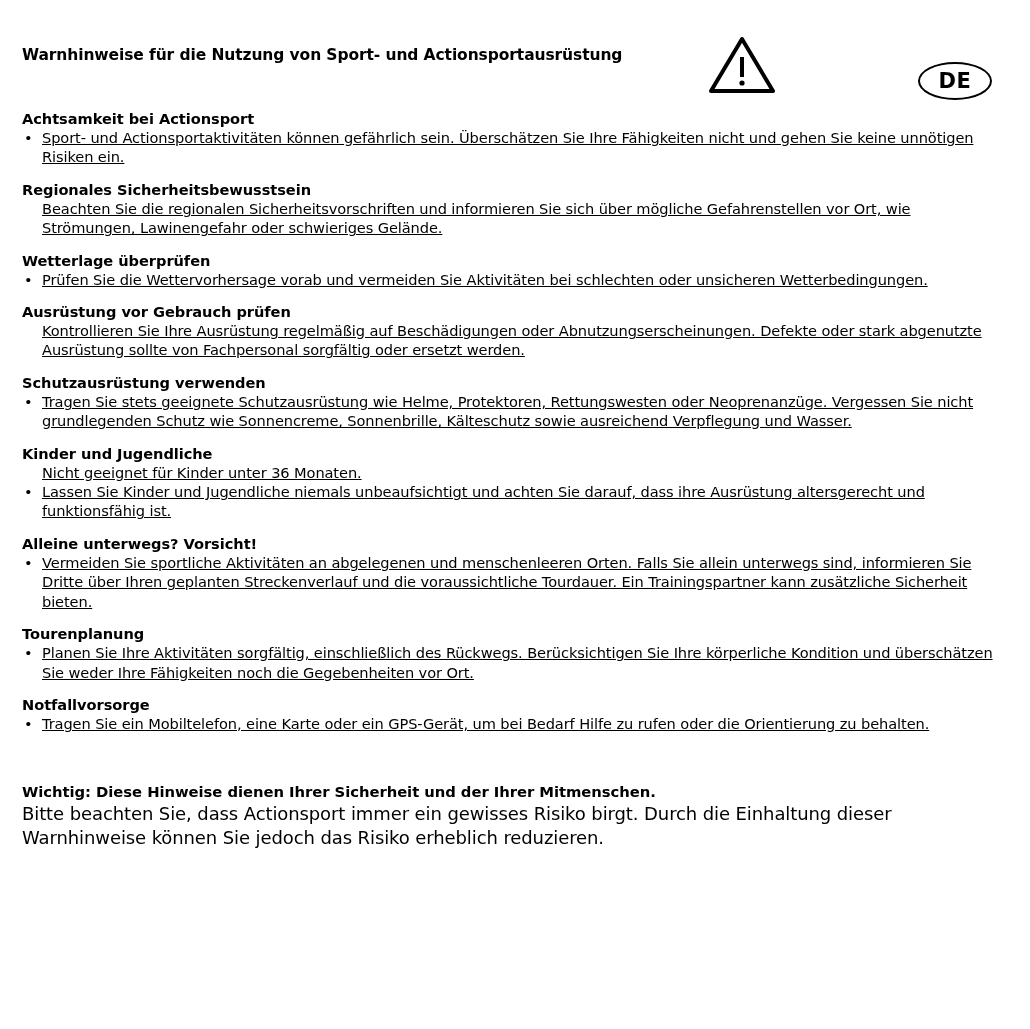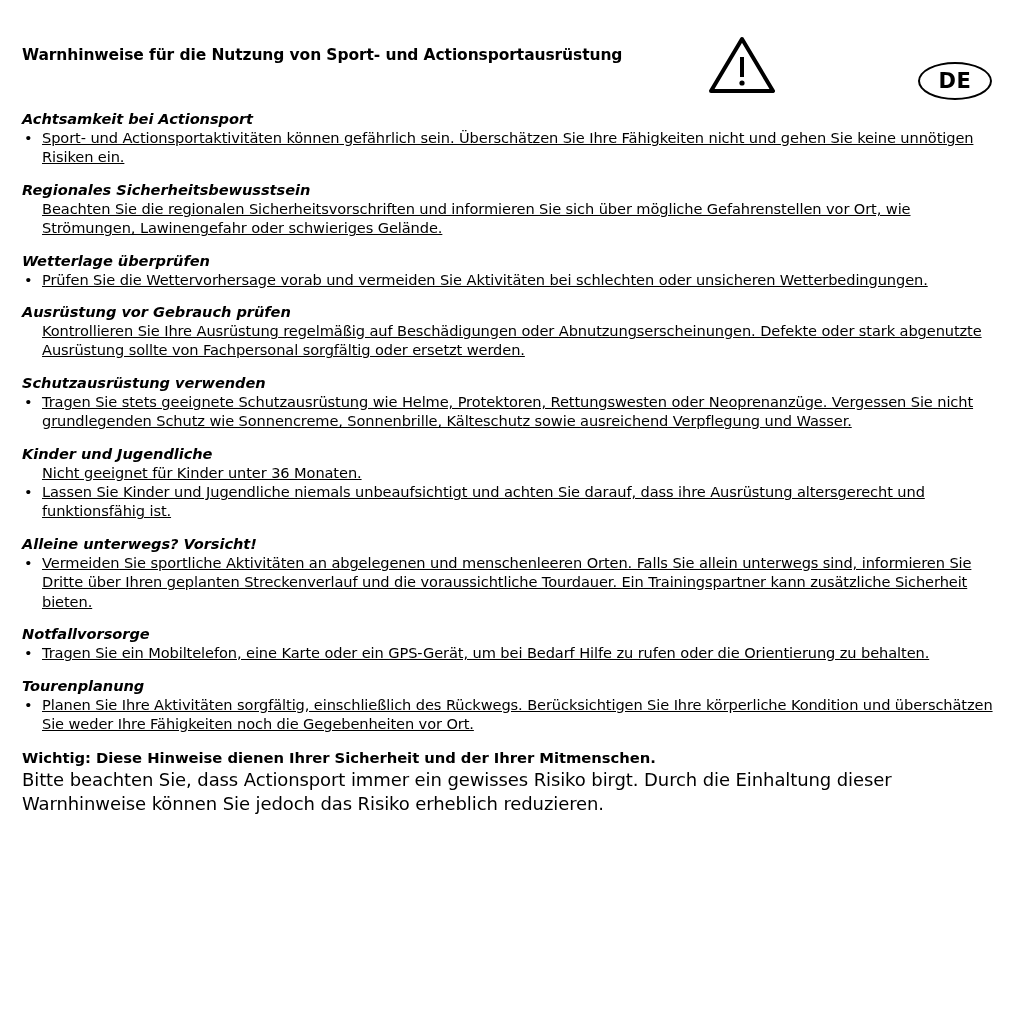--- a/index.html
+++ b/index.html
@@ -69,21 +69,20 @@
     margin-top: 12px;
   }
   .section {
     margin-bottom: 14px;
   }
   .section-heading {
     font-size: 14.6px;
     font-weight: bold;
     margin: 0 0 1px 0;
     letter-spacing: -0.05px;
-    font-style: italic;
   }
   .lines {
     margin: 0;
     padding: 0;
     list-style: none;
     text-decoration: underline;
   }
   .line {
     position: relative;
     font-size: 14.6px;
@@ -96,21 +95,21 @@
     content: "•";
     position: absolute;
     left: 2px;
     top: 0;
     font-size: 14.6px;
     line-height: 1.33;
   }
 
   
   .footer {
-    margin-top: 16px;
+    margin-top: 50px;
   }
   .footer-heading {
     font-size: 14.8px;
     font-weight: bold;
     margin-bottom: 2px;
     letter-spacing: -0.05px;
   }
   .footer-text {
     font-size: 18px;
     line-height: 1.33;
@@ -184,30 +183,30 @@
     </div>
 
     <div class="section">
       <div class="section-heading">Alleine unterwegs? Vorsicht!</div>
       <ul class="lines">
         <li class="line bulleted">Vermeiden Sie sportliche Aktivitäten an abgelegenen und menschenleeren Orten. Falls Sie allein unterwegs sind, informieren Sie Dritte über Ihren geplanten Streckenverlauf und die voraussichtliche Tourdauer. Ein Trainingspartner kann zusätzliche Sicherheit bieten.</li>
       </ul>
     </div>
 
     <div class="section">
+      <div class="section-heading">Tourenplanung</div>
+      <ul class="lines">
+        <li class="line bulleted">Planen Sie Ihre Aktivitäten sorgfältig, einschließlich des Rückwegs. Berücksichtigen Sie Ihre körperliche Kondition und überschätzen Sie weder Ihre Fähigkeiten noch die Gegebenheiten vor Ort.</li>
+      </ul>
+    </div>
+
+    <div class="section">
       <div class="section-heading">Notfallvorsorge</div>
       <ul class="lines">
         <li class="line bulleted">Tragen Sie ein Mobiltelefon, eine Karte oder ein GPS-Gerät, um bei Bedarf Hilfe zu rufen oder die Orientierung zu behalten.</li>
-      </ul>
-    </div>
-
-    <div class="section">
-      <div class="section-heading">Tourenplanung</div>
-      <ul class="lines">
-        <li class="line bulleted">Planen Sie Ihre Aktivitäten sorgfältig, einschließlich des Rückwegs. Berücksichtigen Sie Ihre körperliche Kondition und überschätzen Sie weder Ihre Fähigkeiten noch die Gegebenheiten vor Ort.</li>
       </ul>
     </div>
 
   </div>
 
   <div class="footer">
     <div class="footer-heading">Wichtig: Diese Hinweise dienen Ihrer Sicherheit und der Ihrer Mitmenschen.</div>
     <div class="footer-text">Bitte beachten Sie, dass Actionsport immer ein gewisses Risiko birgt. Durch die Einhaltung dieser Warnhinweise können Sie jedoch das Risiko erheblich reduzieren.</div>
   </div>
 

